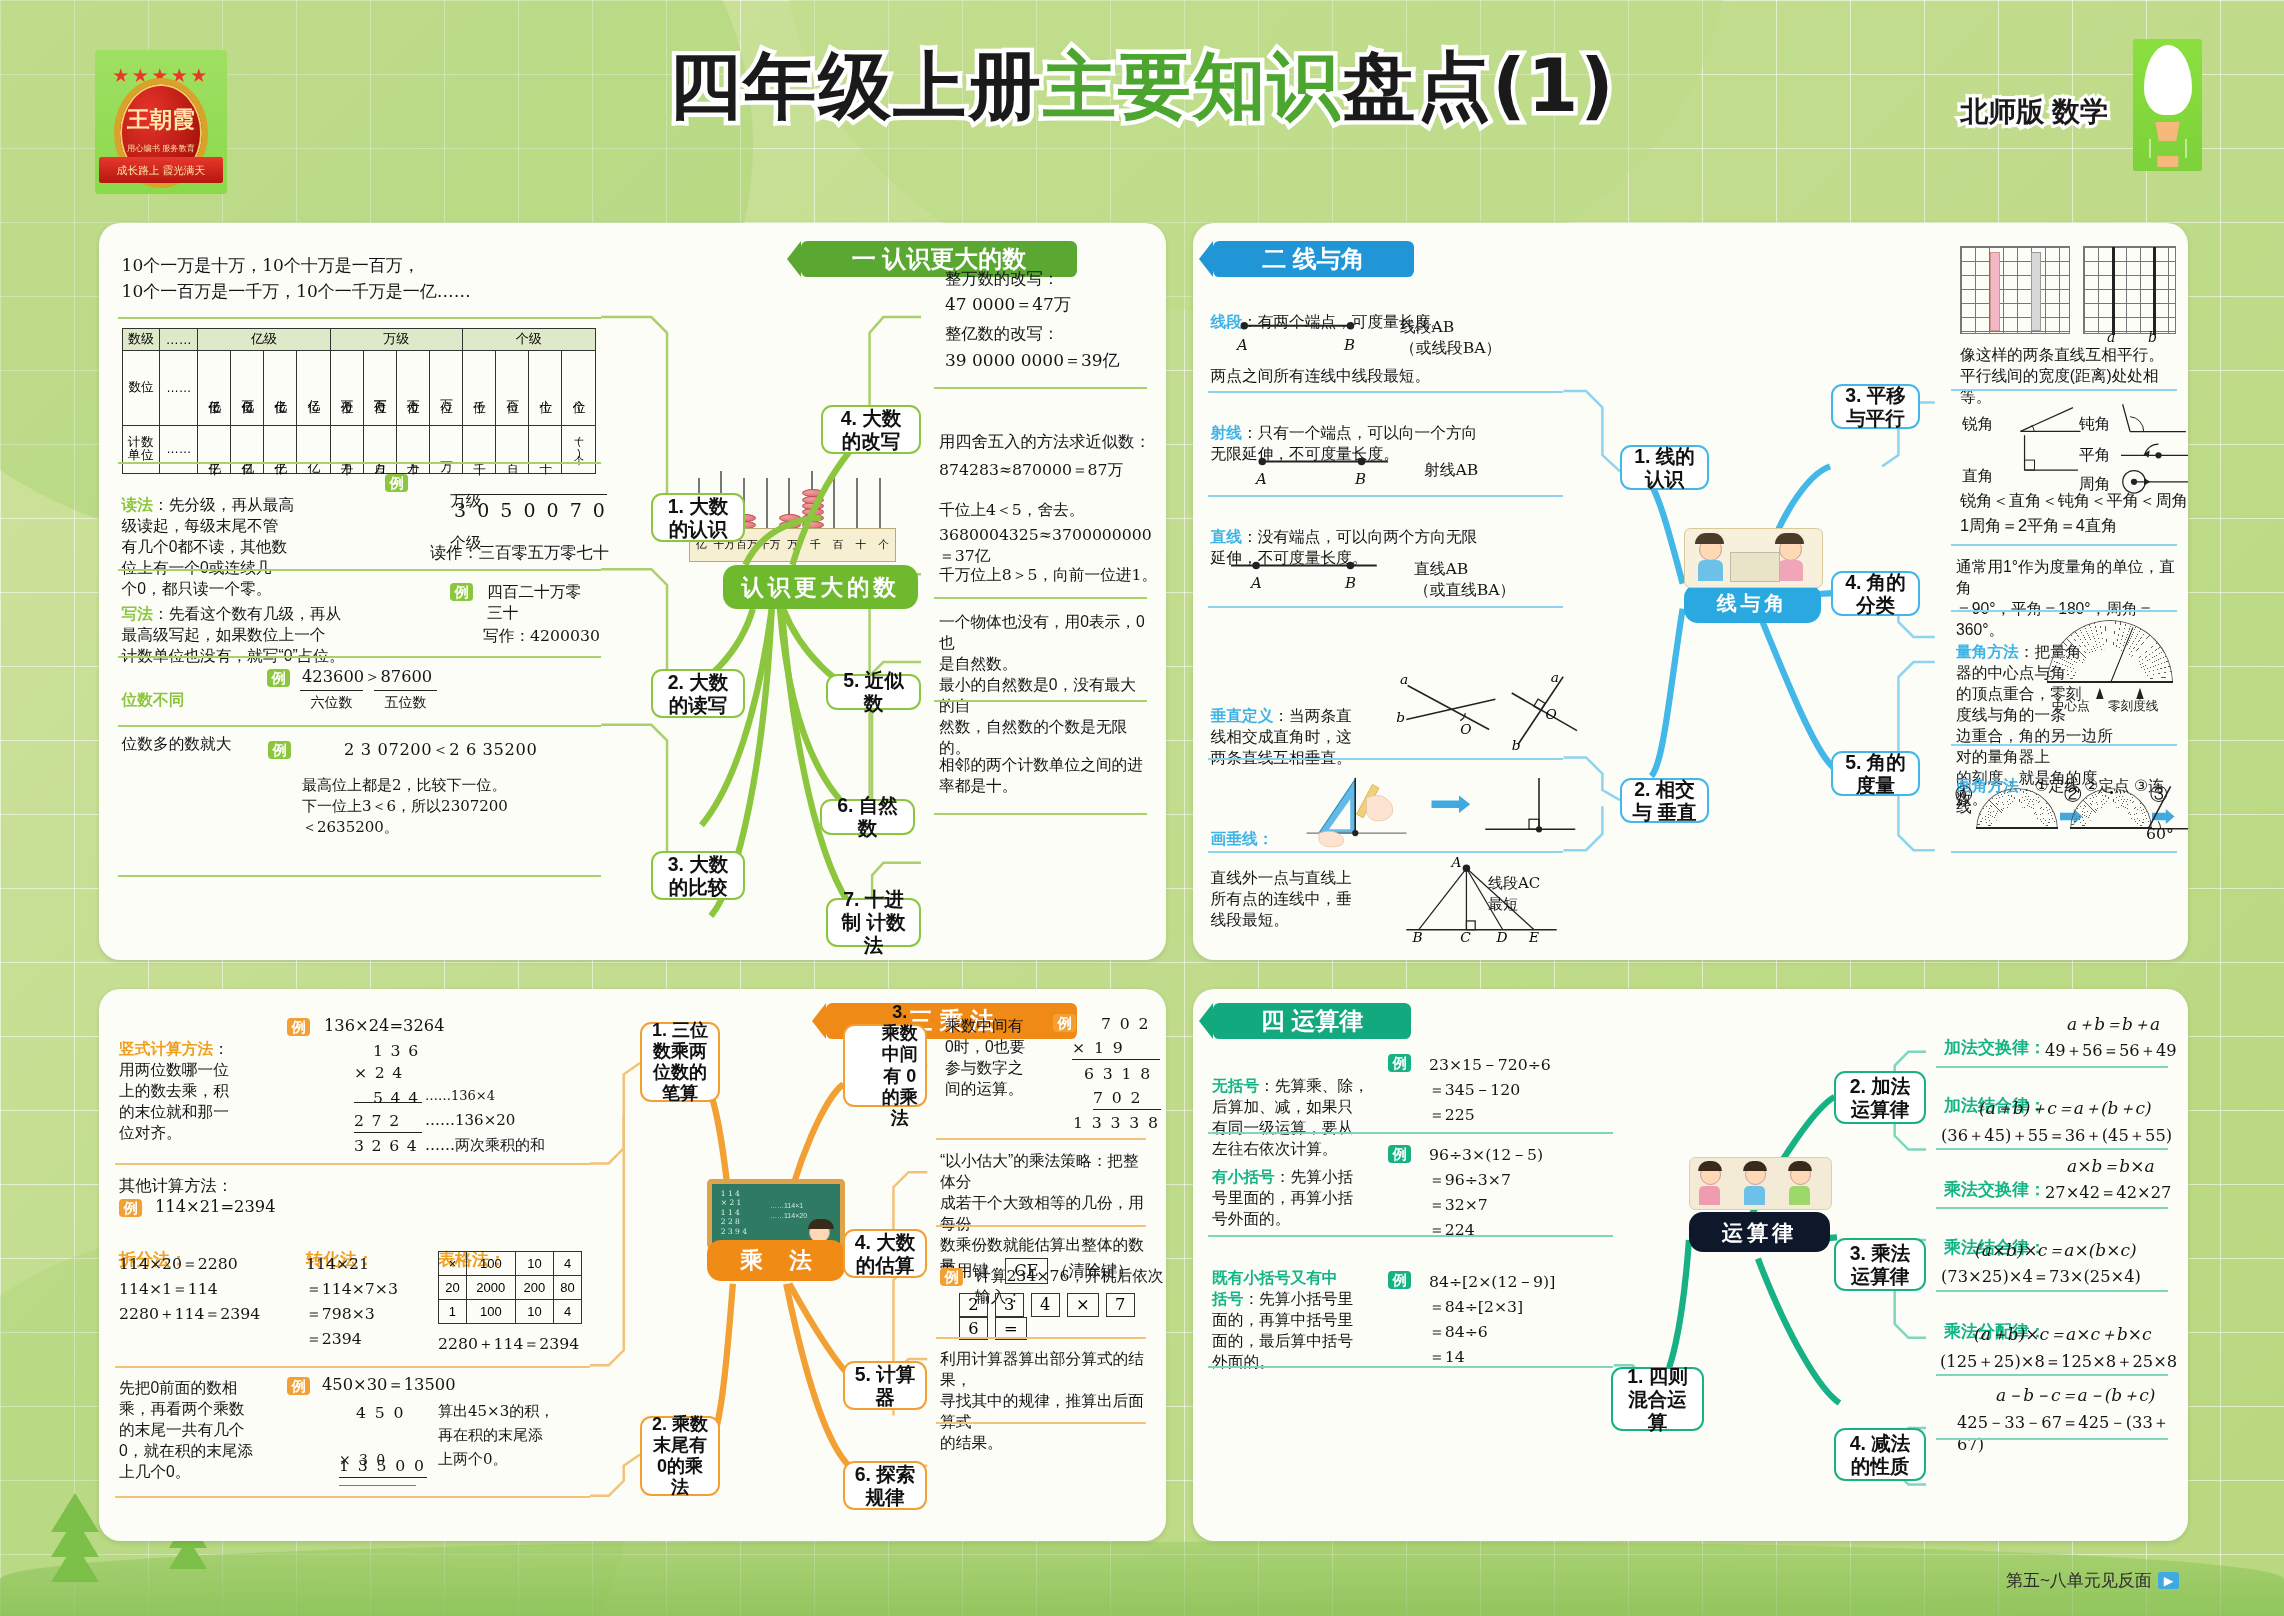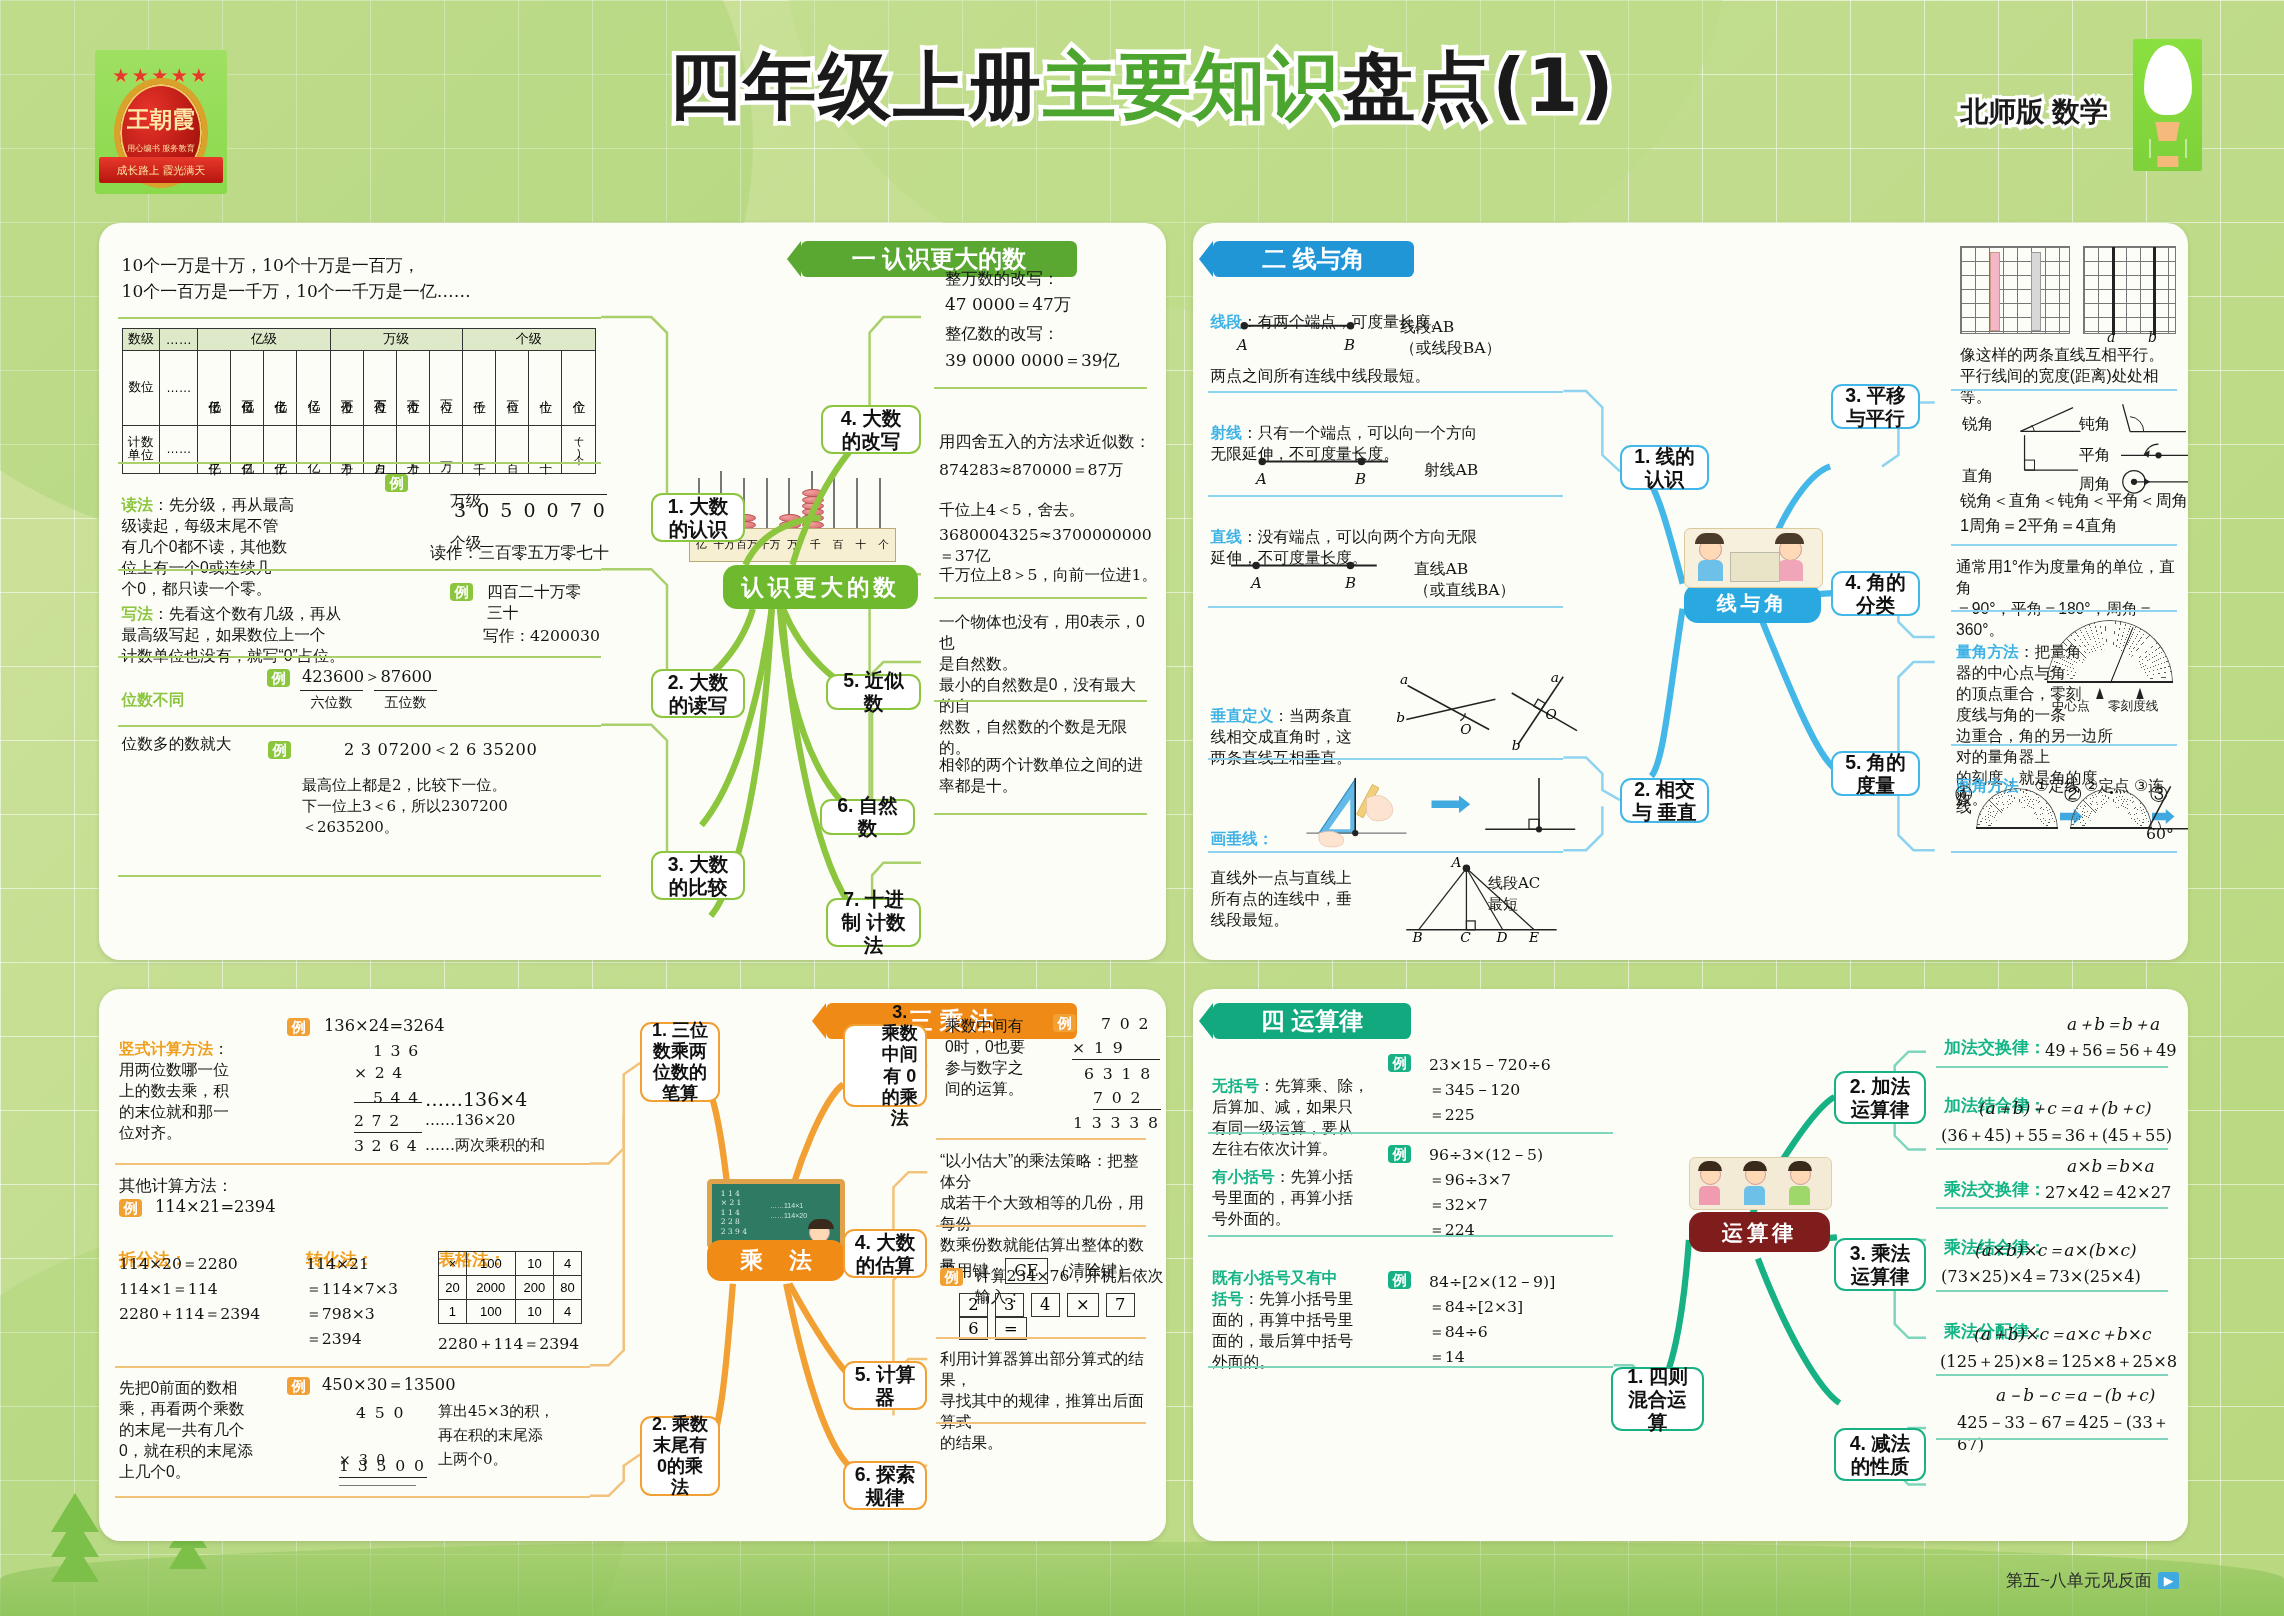--- a/index.html
+++ b/index.html
@@ -98,21 +98,21 @@
   .n-g{border:2.5px solid #8cc63e;}
   .n-b{border:2.5px solid #43b7e8;}
   .n-o{border:2.5px solid #f2a033;}
   .n-t{border:2.5px solid #18b184;}
 
   .hub{position:absolute;border-radius:14px;color:#fff;font-weight:bold;
       display:flex;align-items:center;justify-content:center;letter-spacing:3.8px;}
   .hub-g{background:#6fb92e;}
   .hub-b{background:#2aa9e0;}
   .hub-o{background:#f08b16;}
-  .hub-t{background:#7f1d1d;}
+  .hub-t{background:#0f172a;}
 
   .divider{position:absolute;height:1.9px;}
   .dv-g{background:#a9d06a;}
   .dv-b{background:#8ed3f0;}
   .dv-o{background:#f3c27a;}
   .dv-t{background:#7fd6bd;}
 
   svg.link{position:absolute;left:0;top:0;overflow:visible;pointer-events:none;}
 
   
@@ -683,21 +683,21 @@
 的末位就和那一
 位对齐。</span>
   </div>
   <div style="position:absolute;left:188px;top:29px;">
     <span class="eg eg-o">例</span>
   </div>
   <div class="tx mono" style="left:225px;top:26px;font-size:16.3px;">136×24=3264</div>
   <div class="tx mono" style="left:274px;top:51px;font-size:15.7px;letter-spacing:1.3px;">1 3 6</div>
   <div class="tx mono" style="left:255px;top:73px;font-size:15.7px;letter-spacing:1.3px;border-bottom:1.3px solid #222;padding-bottom:19px;width:68px;">× 2 4</div>
   <div class="tx mono" style="left:274px;top:98px;font-size:15.7px;letter-spacing:1.3px;">5 4 4</div>
-  <div class="tx mono" style="left:326px;top:98px;font-size:19px;">……136×4</div>
+  <div class="tx mono" style="left:326px;top:98px;font-size:13px;">……136×4</div>
   <div class="tx mono" style="left:255px;top:121px;font-size:15.7px;letter-spacing:1.3px;border-bottom:1.3px solid #222;padding-bottom:1.3px;width:68px;">2 7 2</div>
   <div class="tx mono" style="left:326px;top:121px;font-size:15px;">……136×20</div>
   <div class="tx mono" style="left:255px;top:146px;font-size:15.7px;letter-spacing:1.3px;">3 2 6 4</div>
   <div class="tx mono" style="left:326px;top:146px;font-size:15px;">……两次乘积的和</div>
   <div class="divider dv-o" style="left:16.3px;top:174px;width:475px;"></div>
 
   <div class="tx" style="left:20px;top:186px;font-size:16.3px;">其他计算方法：</div>
   <div style="position:absolute;left:20px;top:210px;">
     <span class="eg eg-o">例</span>
   </div>

